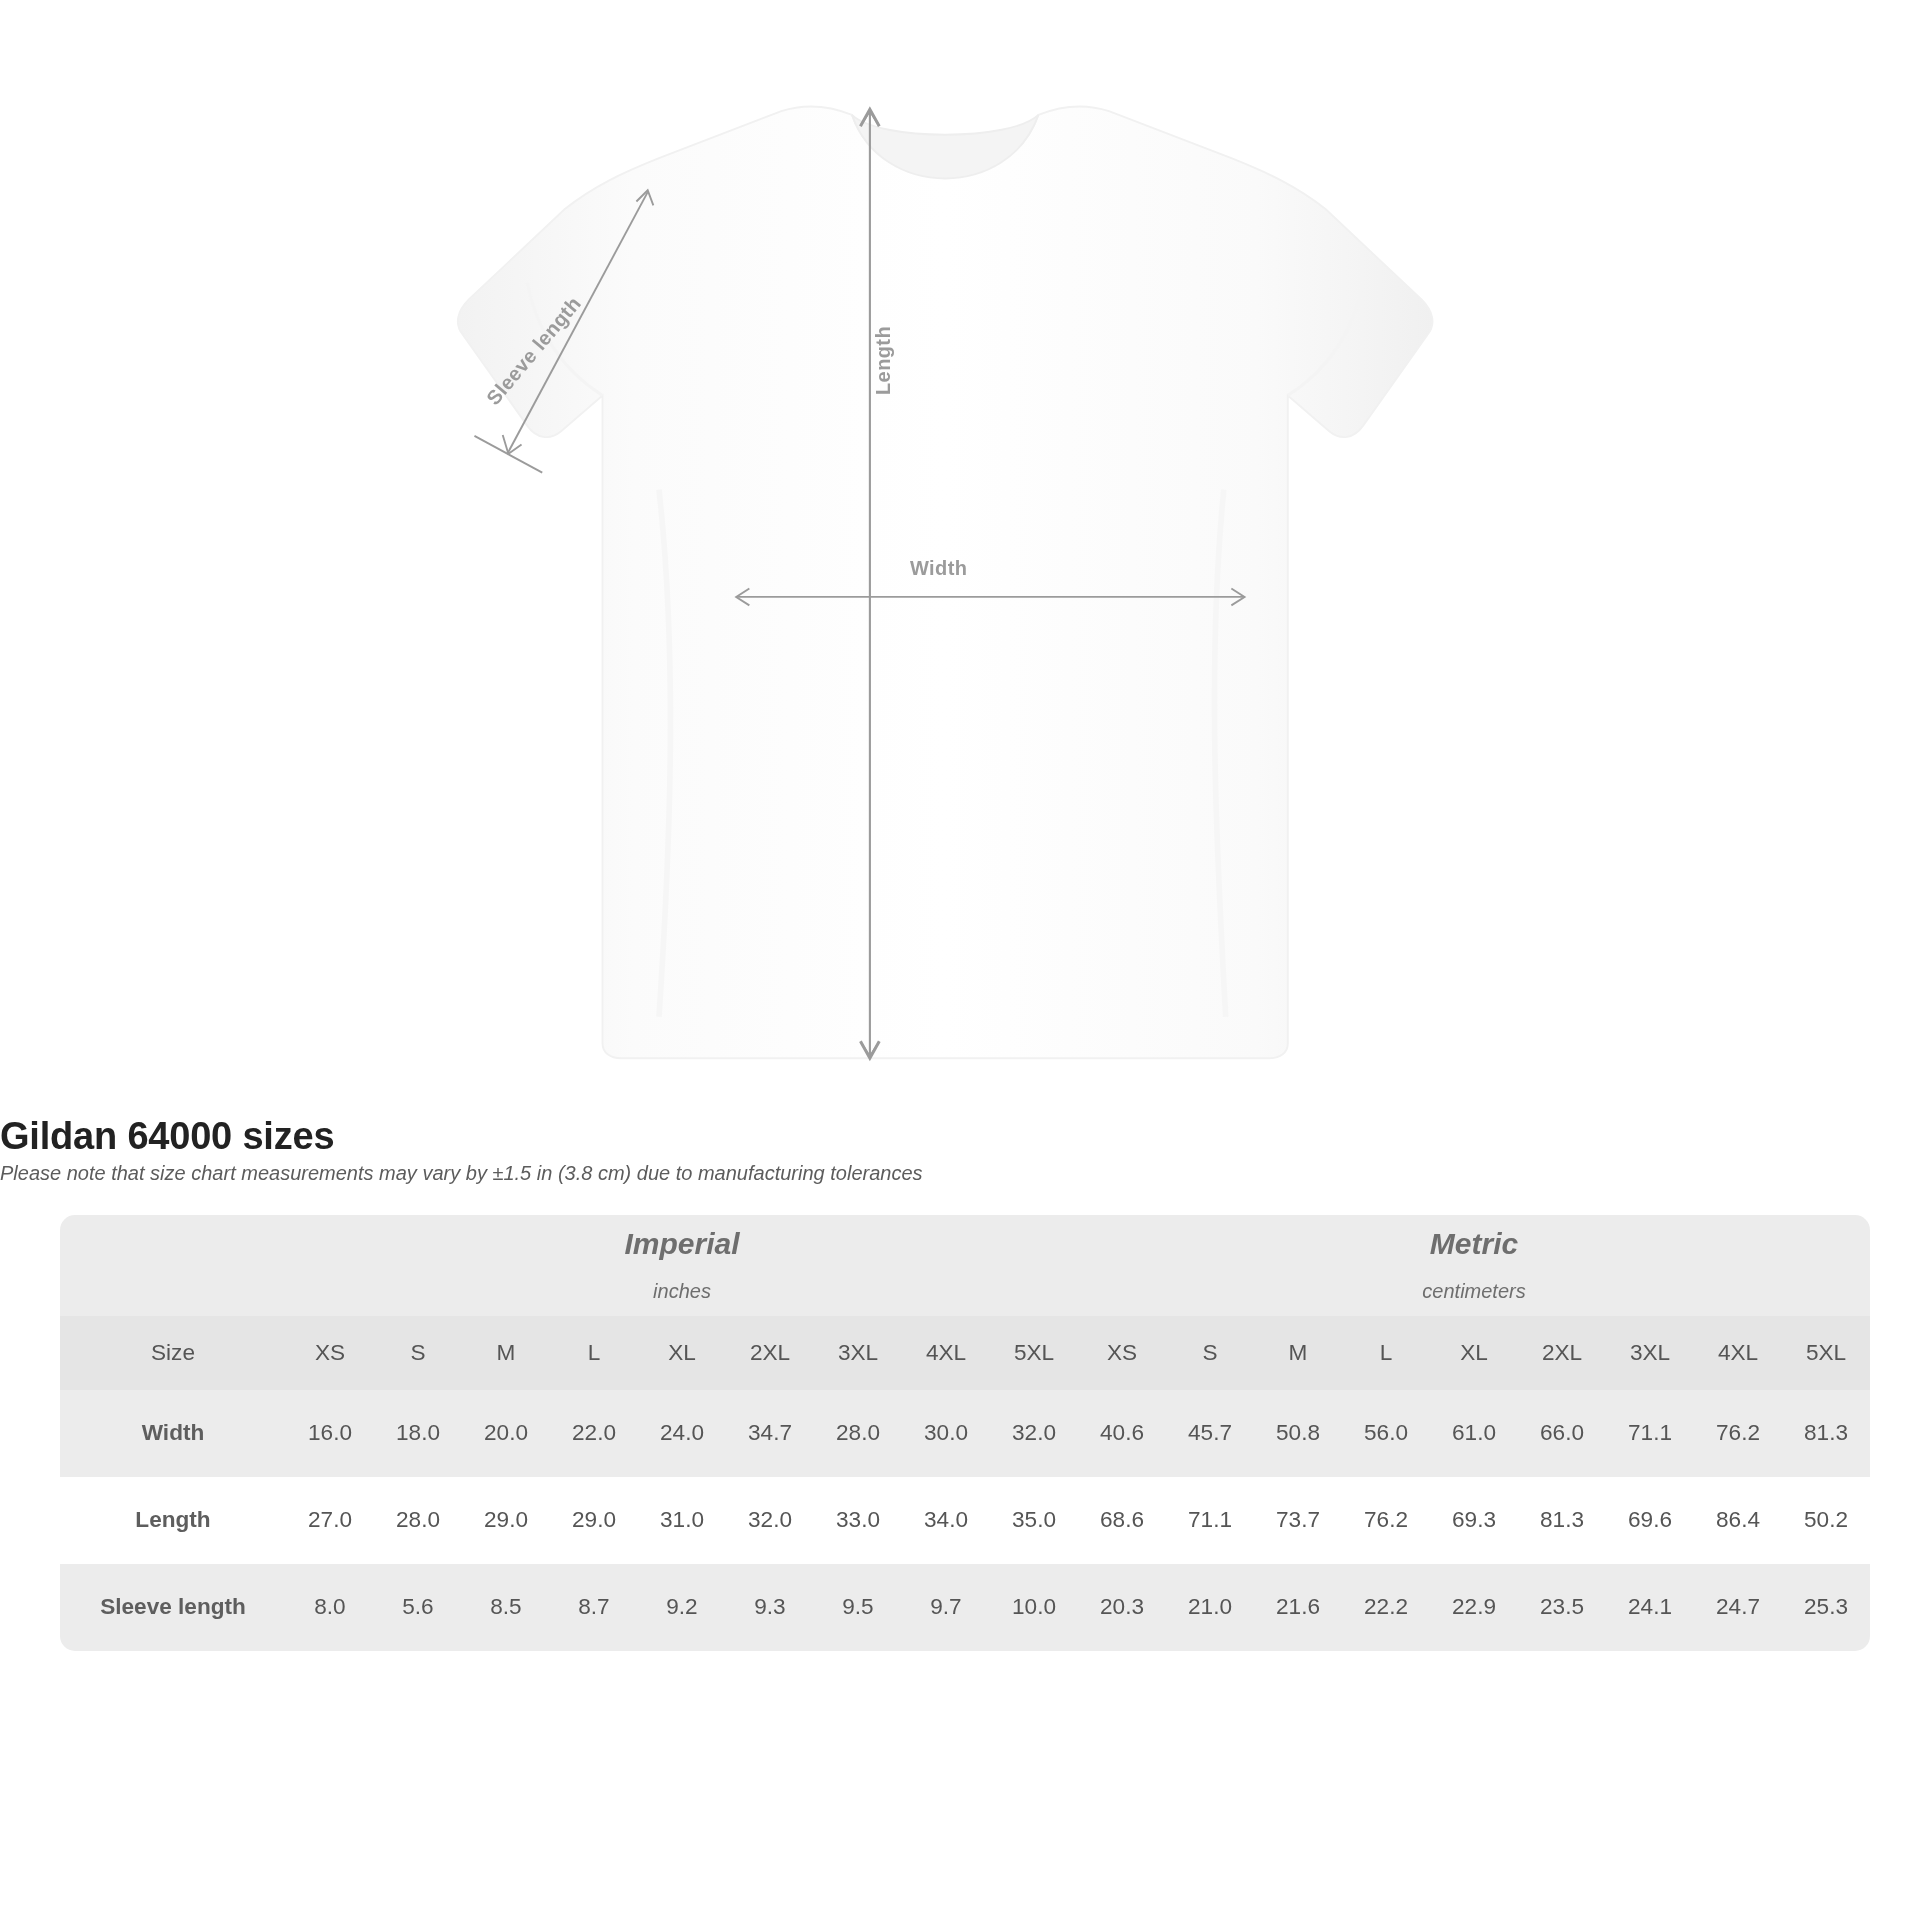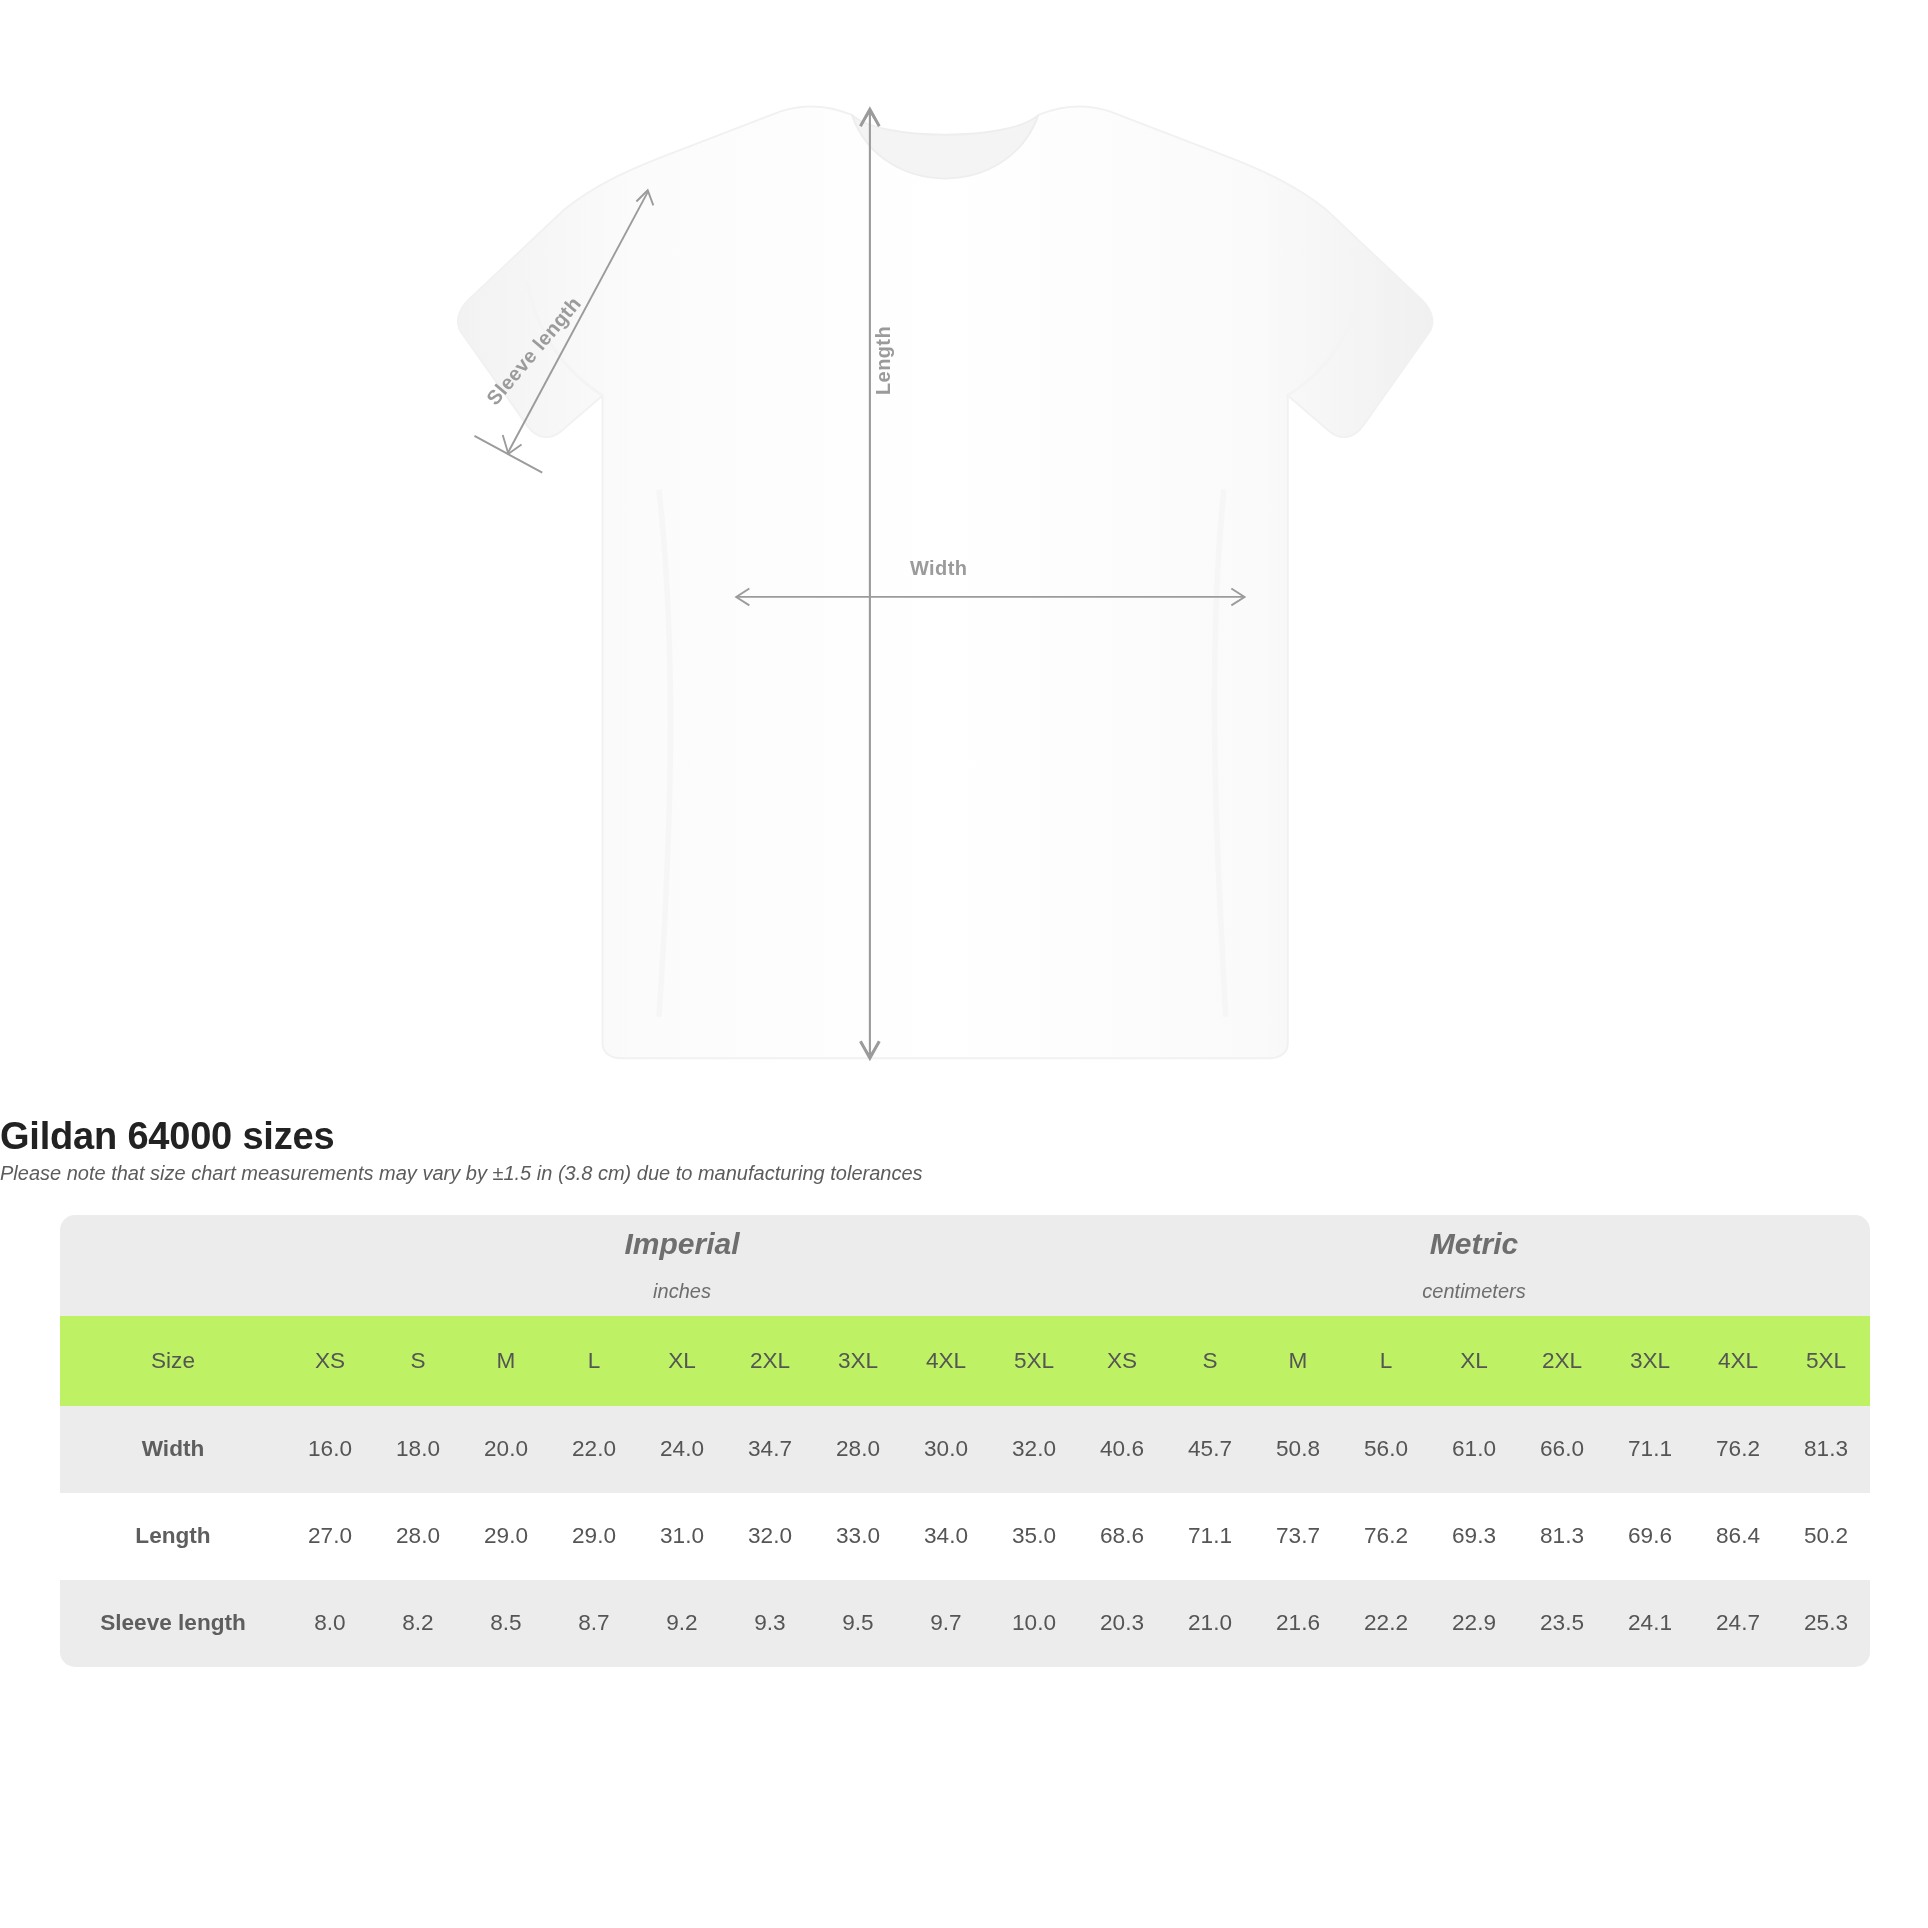--- a/index.html
+++ b/index.html
@@ -109,22 +109,22 @@
     color: #6e6e6e;
   }
   .unit-sub {
     font-size: 20px;
     font-style: italic;
     color: #6e6e6e;
     margin-top: 19px;
   }
   
   .head-row td {
-    height: 90px;
-    background: #bef264;
+    height: 74px;
+    background: #e5e5e5;
     font-size: 22.6px;
     font-weight: bold;
     color: #5e5e5e;
   }
   .head-row td.rowlabel {
     font-size: 22.6px;
   }
   
   .data-row td {
     height: 87px;
@@ -333,21 +333,21 @@
             <td>76.2</td>
             <td>69.3</td>
             <td>81.3</td>
             <td>69.6</td>
             <td>86.4</td>
             <td class="last">50.2</td>
           </tr>
           <tr class="data-row shaded">
             <td class="rowlabel first">Sleeve length</td>
             <td>8.0</td>
-            <td>8.2</td>
+            <td>5.6</td>
             <td>8.5</td>
             <td>8.7</td>
             <td>9.2</td>
             <td>9.3</td>
             <td>9.5</td>
             <td>9.7</td>
             <td>10.0</td>
             <td>20.3</td>
             <td>21.0</td>
             <td>21.6</td>

